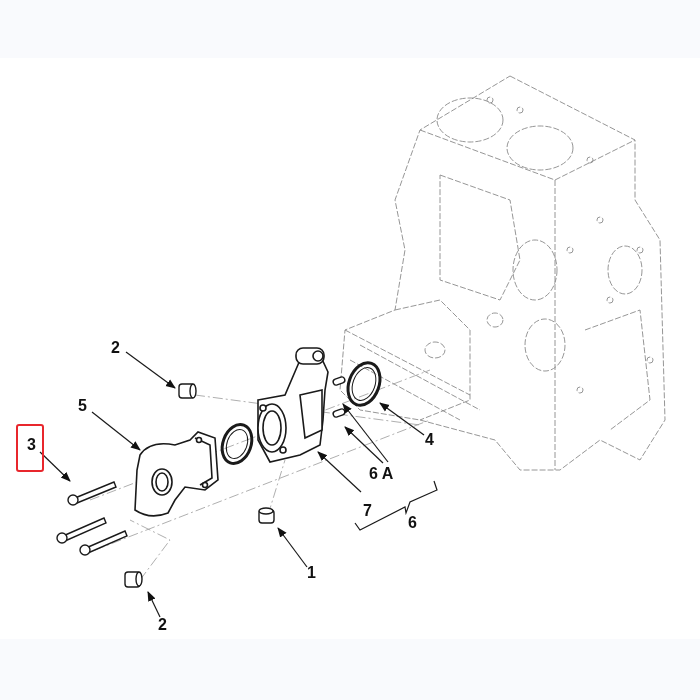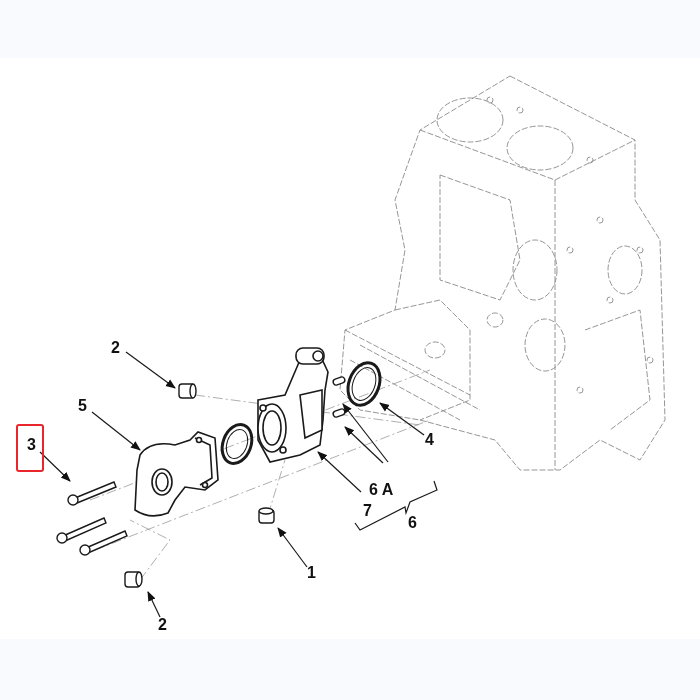--- a/index.html
+++ b/index.html
@@ -124,17 +124,17 @@
 
   <path d="M355,523 L360,530 L405,507 L406,513 L410,502 L437,490 L434,481" fill="none" stroke="#1a1a1a" stroke-width="1.2"></path>
 </svg>
 
 <div class="highlight-box" style="left:16px; top:424px; width:28px; height:48px;"></div>
 
 <span class="callout" style="left:111px; top:340px;">2</span>
 <span class="callout" style="left:78px; top:398px;">5</span>
 <span class="callout" style="left:27px; top:437px;">3</span>
 <span class="callout" style="left:425px; top:432px;">4</span>
-<span class="callout" style="left:369px; top:482px;">6 A</span>
+<span class="callout" style="left:369px; top:466px;">6 A</span>
 <span class="callout" style="left:363px; top:503px;">7</span>
 <span class="callout" style="left:408px; top:515px;">6</span>
 <span class="callout" style="left:307px; top:565px;">1</span>
 <span class="callout" style="left:158px; top:617px;">2</span>
 
 </body></html>

